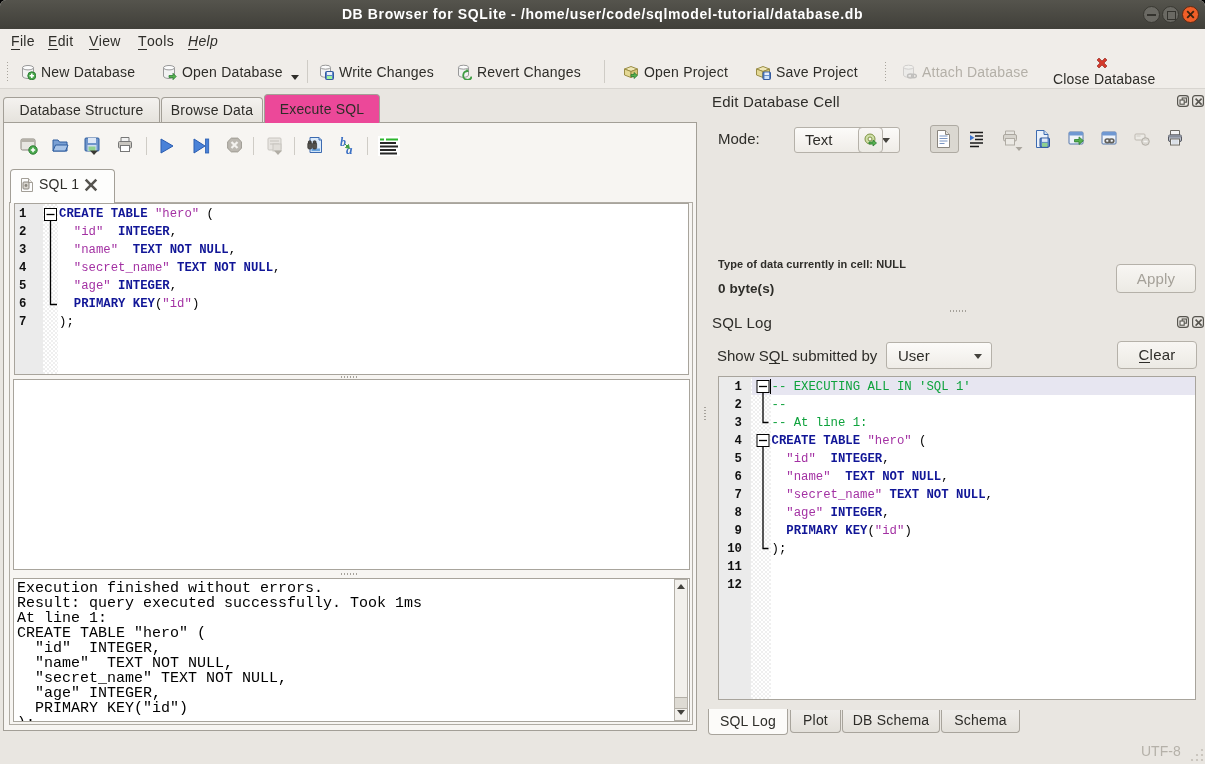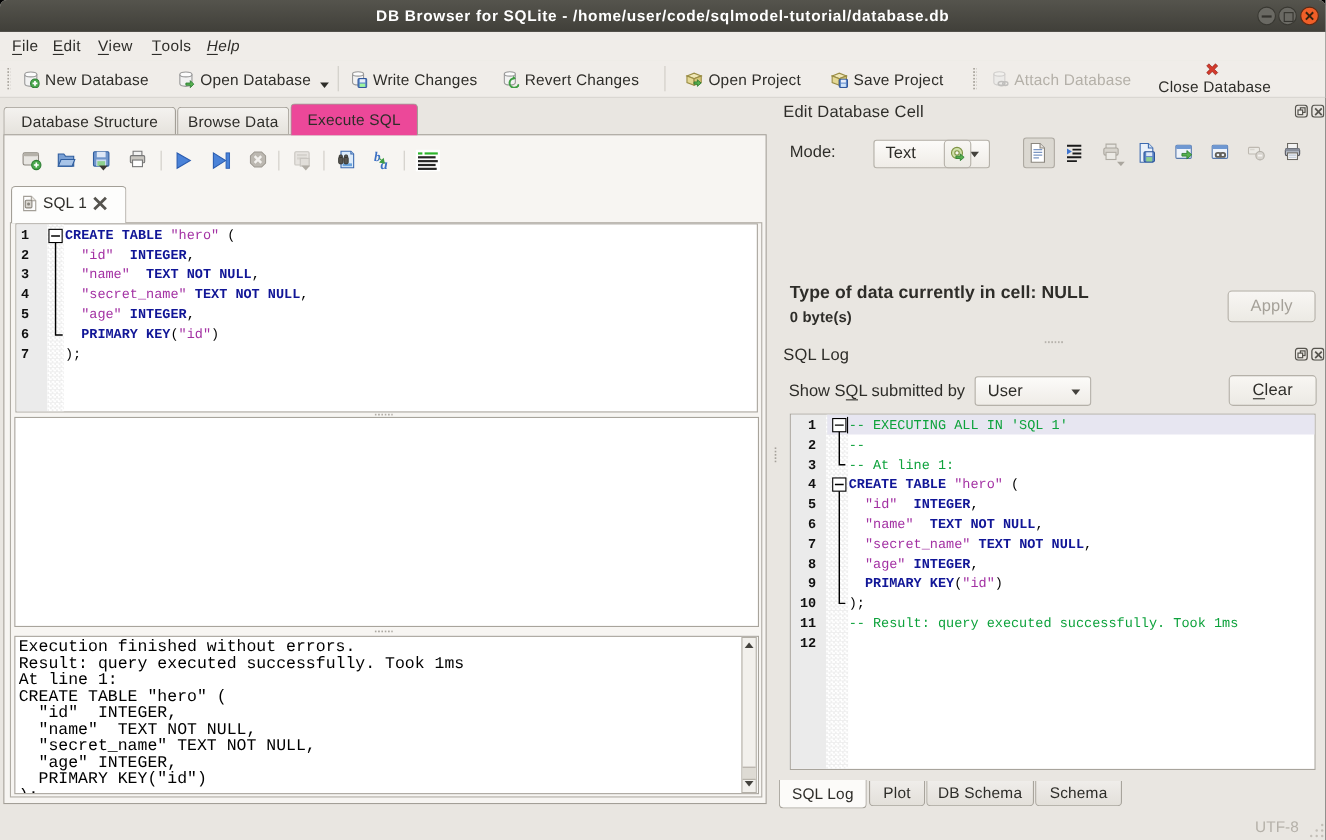--- a/index.html
+++ b/index.html
@@ -388,21 +388,21 @@
 
   <g transform="translate(231,0)">
         <path d="M3.5 1.5 h9 l0 4.5 h-9 z" fill="#f4f4f4" stroke="#6b6963"></path>
         <rect x="1.5" y="6" width="13" height="6.5" rx="1.5" fill="#b9bfca" stroke="#54565e"></rect>
         <rect x="1.5" y="6" width="13" height="2.5" rx="1.2" fill="#888e9a"></rect>
         <rect x="3.5" y="10" width="9" height="6" fill="#fdfdfd" stroke="#6b6963"></rect>
         <path d="M4.5 12 h7 M4.5 14 h7" stroke="#b9c4d2" stroke-width="1"></path>
       </g>
 </svg>
 
-<div class="abs" style="left:718px;top:258px;font-size:16px;font-weight:bold;color:#2e2d29;letter-spacing:0.1px;">Type of data currently in cell: NULL</div>
+<div class="abs" style="left:718px;top:258px;font-size:11px;font-weight:bold;color:#2e2d29;letter-spacing:0.1px;">Type of data currently in cell: NULL</div>
 <div class="abs" style="left:718px;top:281px;font-size:13.5px;font-weight:bold;color:#2e2d29;letter-spacing:0.1px;">0 byte(s)</div>
 <div class="btn" style="left:1116px;top:264px;width:80px;height:29px;line-height:27px;color:#a5a199;">Apply</div>
 
 <div class="hdots" style="left:949px;top:310px;width:18px;"></div>
 
 <div class="docktitle" style="left:712px;top:314px;">SQL Log</div>
 <svg class="abs" style="left:1177px;top:316px;" width="27" height="12" viewBox="0 0 27 12">
       <g stroke="#57554f" fill="none">
         <rect x="0.6" y="0.6" width="10.8" height="10.8" rx="2.6" stroke-width="1.2"></rect>
         <rect x="15.6" y="0.6" width="10.8" height="10.8" rx="2.6" stroke-width="1.2"></rect>
@@ -435,21 +435,21 @@
 <div class="code" style="position:absolute;left:771.5px;top:378px;"><span class="cmt">-- EXECUTING ALL IN 'SQL 1'</span>
 <span class="cmt">--</span>
 <span class="cmt">-- At line 1:</span>
 <span class="kw">CREATE TABLE</span> <span class="str">"hero"</span> (
   <span class="str">"id"</span>  <span class="kw">INTEGER</span>,
   <span class="str">"name"</span>  <span class="kw">TEXT NOT NULL</span>,
   <span class="str">"secret_name"</span> <span class="kw">TEXT NOT NULL</span>,
   <span class="str">"age"</span> <span class="kw">INTEGER</span>,
   <span class="kw">PRIMARY KEY</span>(<span class="str">"id"</span>)
 );
-<span class="cmt">-- Result: query executed successfully. Took 1ms</span></div>
+</div>
 <div class="abs" style="left:769.8px;top:379px;width:1.6px;height:15px;background:#000;"></div>
 
 <svg class="abs" style="left:751px;top:377px;" width="22" height="200" viewBox="0 0 22 200">
   <rect x="6" y="3.5" width="12" height="12" fill="#fff" stroke="#000"></rect>
   <path d="M8 9.5 h8" stroke="#000" stroke-width="1.3"></path>
   <path d="M12 15.5 V45.5 h5.5" fill="none" stroke="#000" stroke-width="1.3"></path>
   <rect x="6" y="57.5" width="12" height="12" fill="#fff" stroke="#000"></rect>
   <path d="M8 63.5 h8" stroke="#000" stroke-width="1.3"></path>
   <path d="M12 69.5 V171.5 h5.5" fill="none" stroke="#000" stroke-width="1.3"></path>
 </svg>

